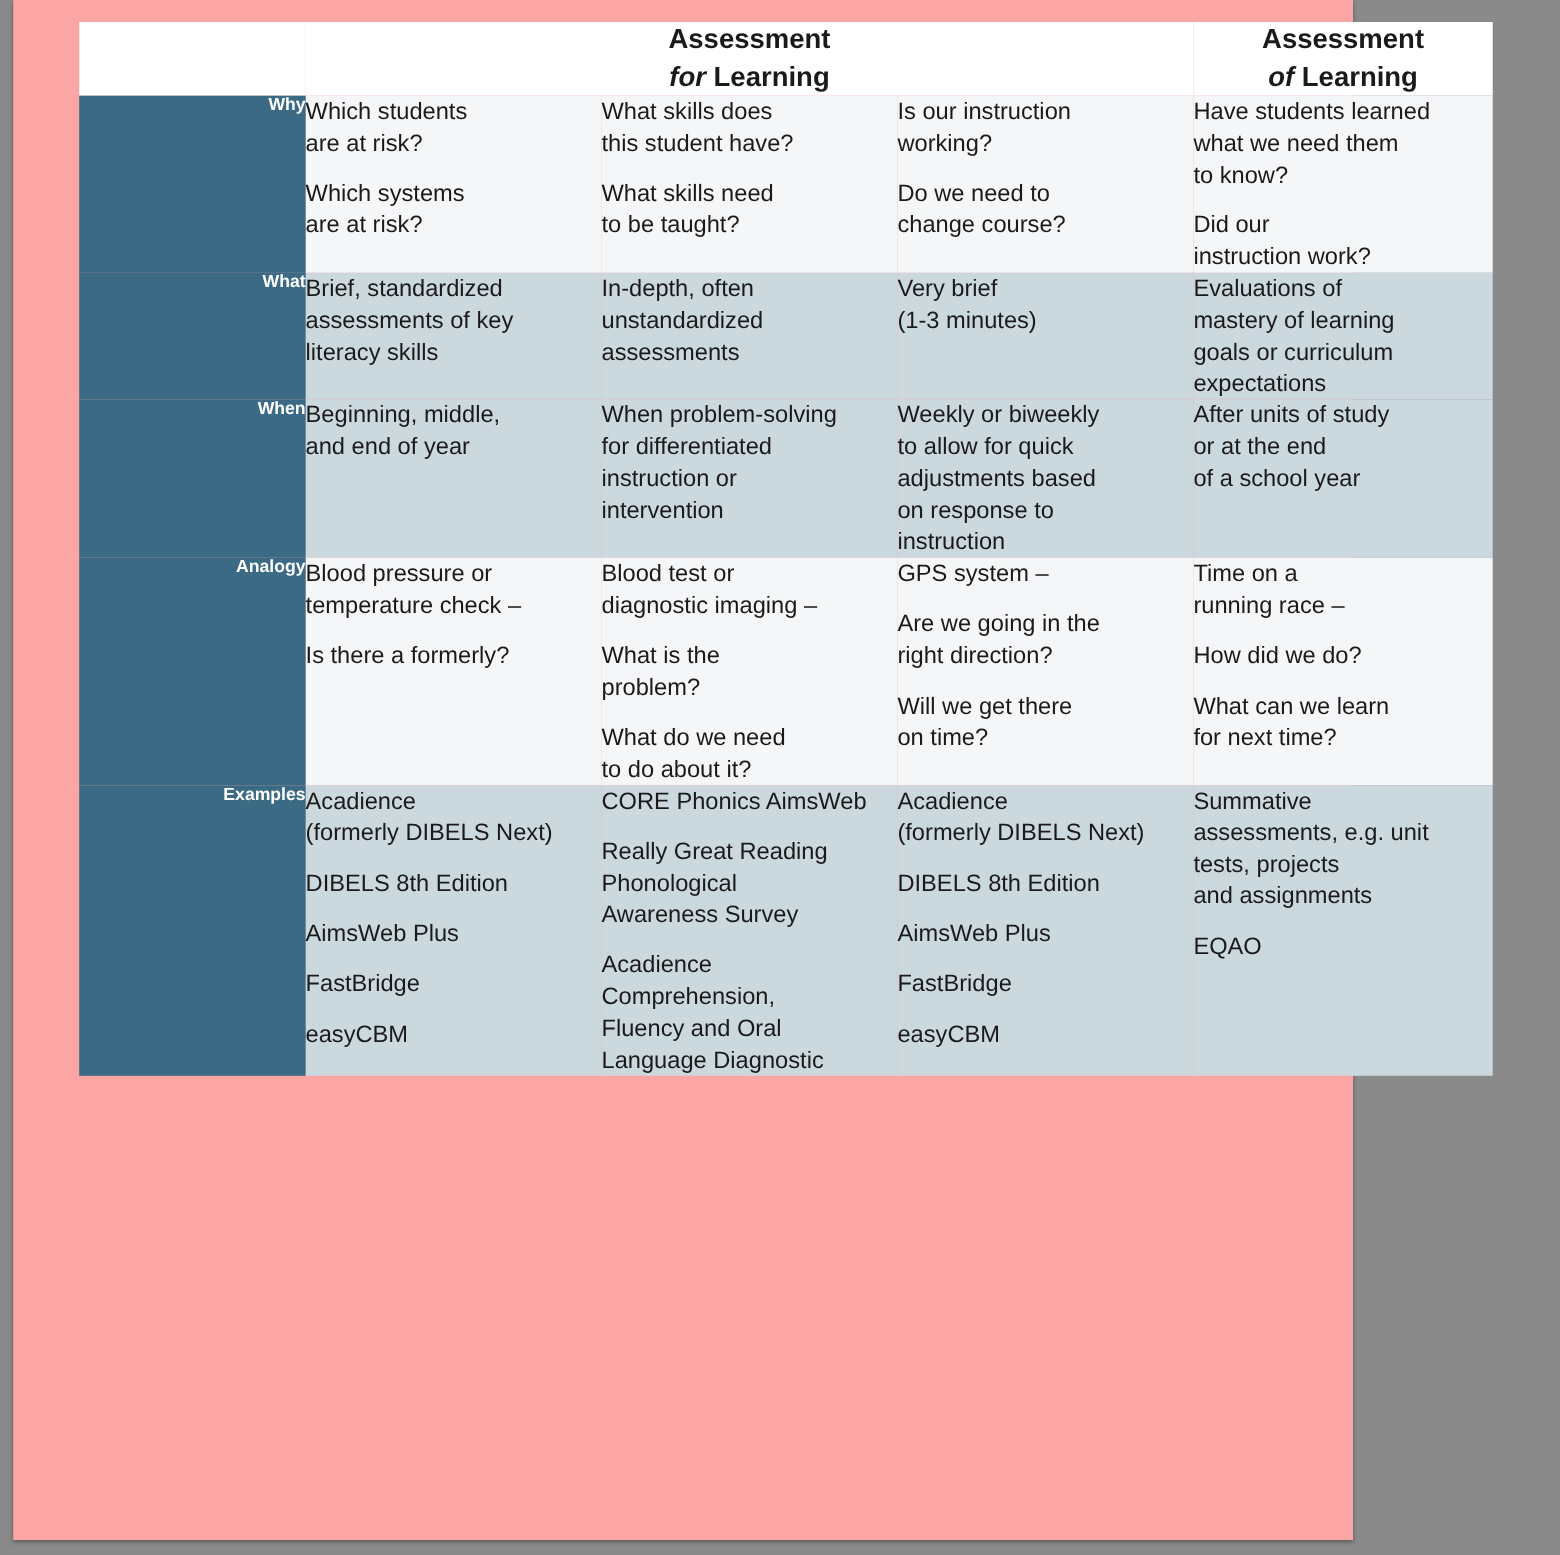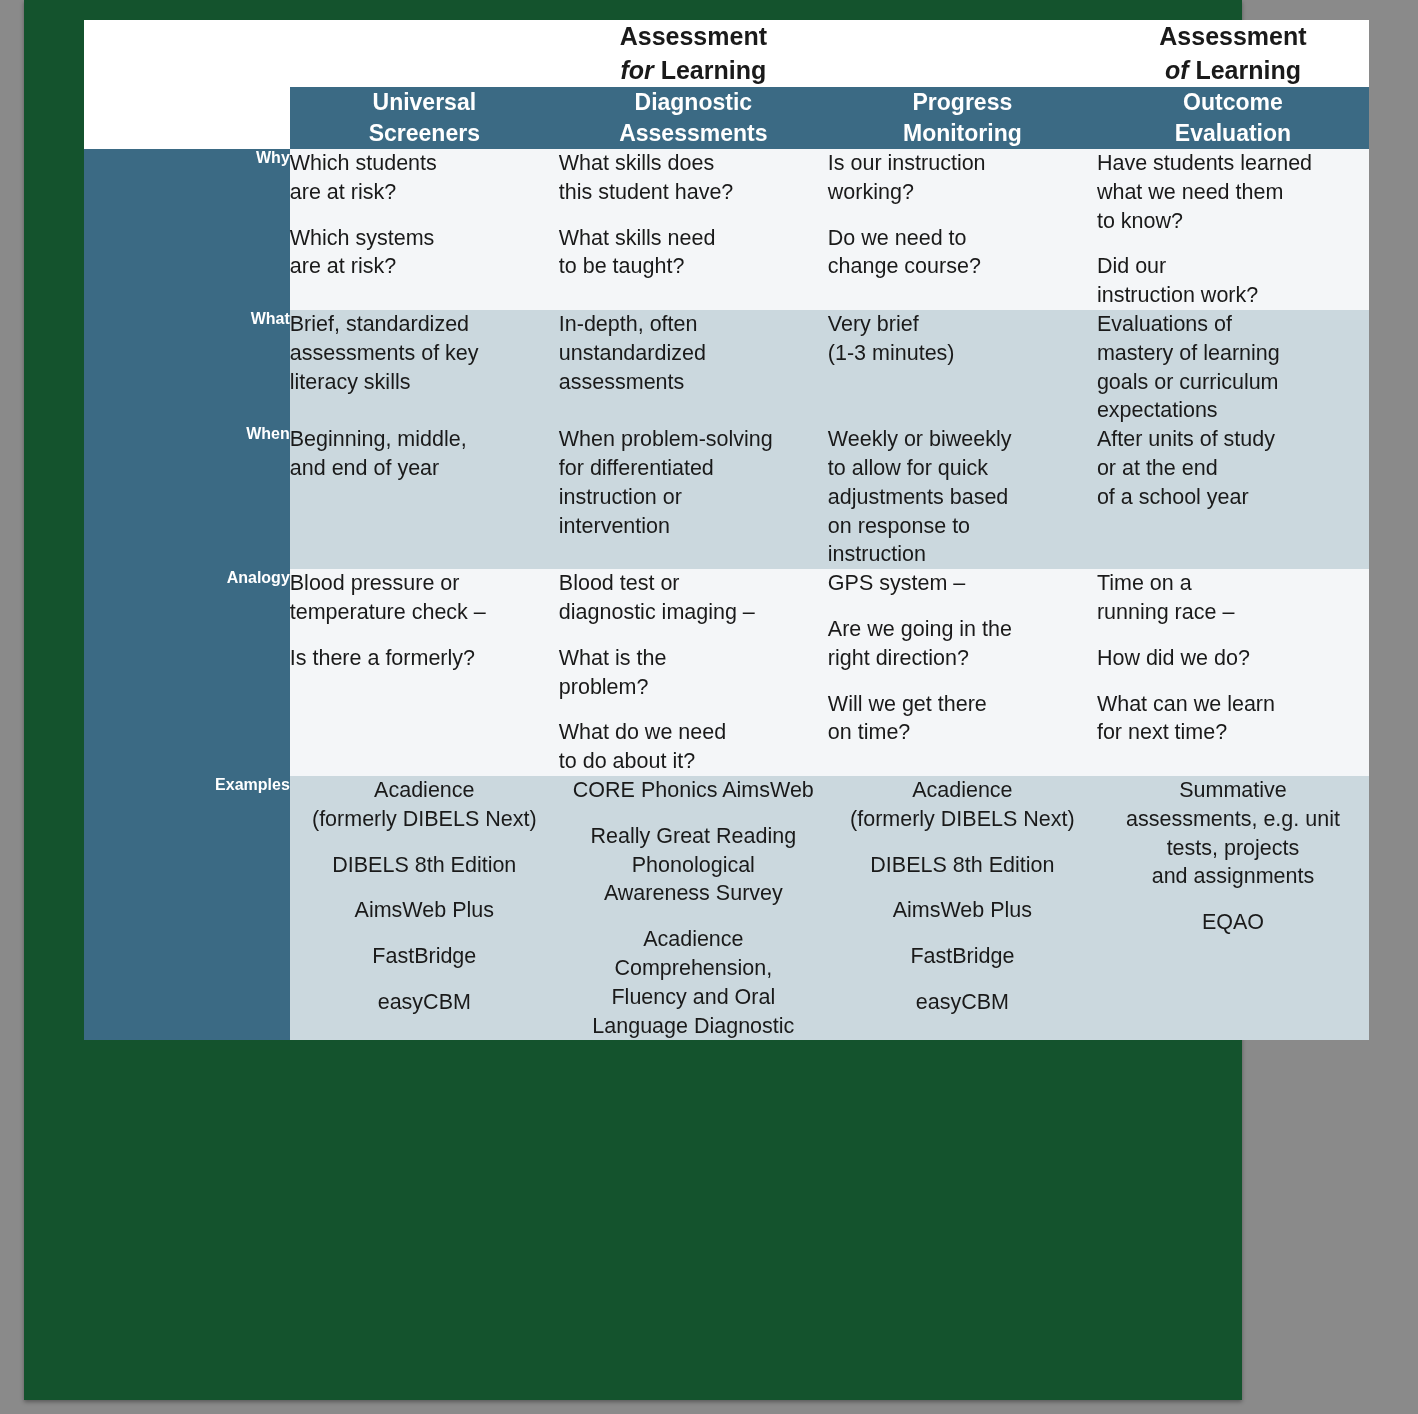--- a/index.html
+++ b/index.html
@@ -9,25 +9,25 @@
   }
   body {
     width: 1418px;
     height: 1414px;
     font-family: "Liberation Sans", sans-serif;
     overflow: hidden;
   }
 
   #page {
     position: absolute;
-    left: 24px;
+    left: 12px;
     top: 0px;
     width: 1218px;
     height: 1400px;
-    background: #14532d;
+    background: #fca5a5;
     box-shadow: 0 2px 4px rgba(0,0,0,0.35);
   }
 
   
   #matrix {
     position: absolute;
     left: 60px;   
     top: 20px;
     width: 1285px;
     border-collapse: collapse;
@@ -115,21 +115,20 @@
   .cell .lead {
     font-weight: normal;
   }
   .cell ul {
     list-style: none;
     margin: 0;
     padding: 0;
   }
   .cell ul li {
     margin: 0 0 17px 0;
-    text-align: center;
   }
   .cell ul li:last-child { margin-bottom: 0; }
 </style>
 </head>
 <body>
 
 <div id="page">
   <table id="matrix">
     <colgroup>
       <col class="c-label">
@@ -138,27 +137,20 @@
       <col class="c-data">
       <col class="c-data4">
     </colgroup>
     <tbody id="matrix-body">
         <tr>
           <td class="blank"></td>
           <td class="supergroup" colspan="3"><span>Assessment</span><br><span class="prep">for</span><span> Learning</span></td>
           <td class="supergroup" colspan="1"><span>Assessment</span><br><span class="prep">of</span><span> Learning</span></td>
         </tr>
         <tr>
-          <td class="blank"></td>
-          <td class="colhead first"><span>Universal</span><br><span>Screeners</span></td>
-          <td class="colhead"><span>Diagnostic</span><br><span>Assessments</span></td>
-          <td class="colhead"><span>Progress</span><br><span>Monitoring</span></td>
-          <td class="colhead last"><span>Outcome</span><br><span>Evaluation</span></td>
-        </tr>
-        <tr>
           <td class="rowlabel">Why</td>
           <td class="cell light">
             <p>Which students<br>are at risk?</p>
             <p>Which systems<br>are at risk?</p>
           </td>
           <td class="cell light">
             <p>What skills does<br>this student have?</p>
             <p>What skills need<br>to be taught?</p>
           </td>
           <td class="cell light">

